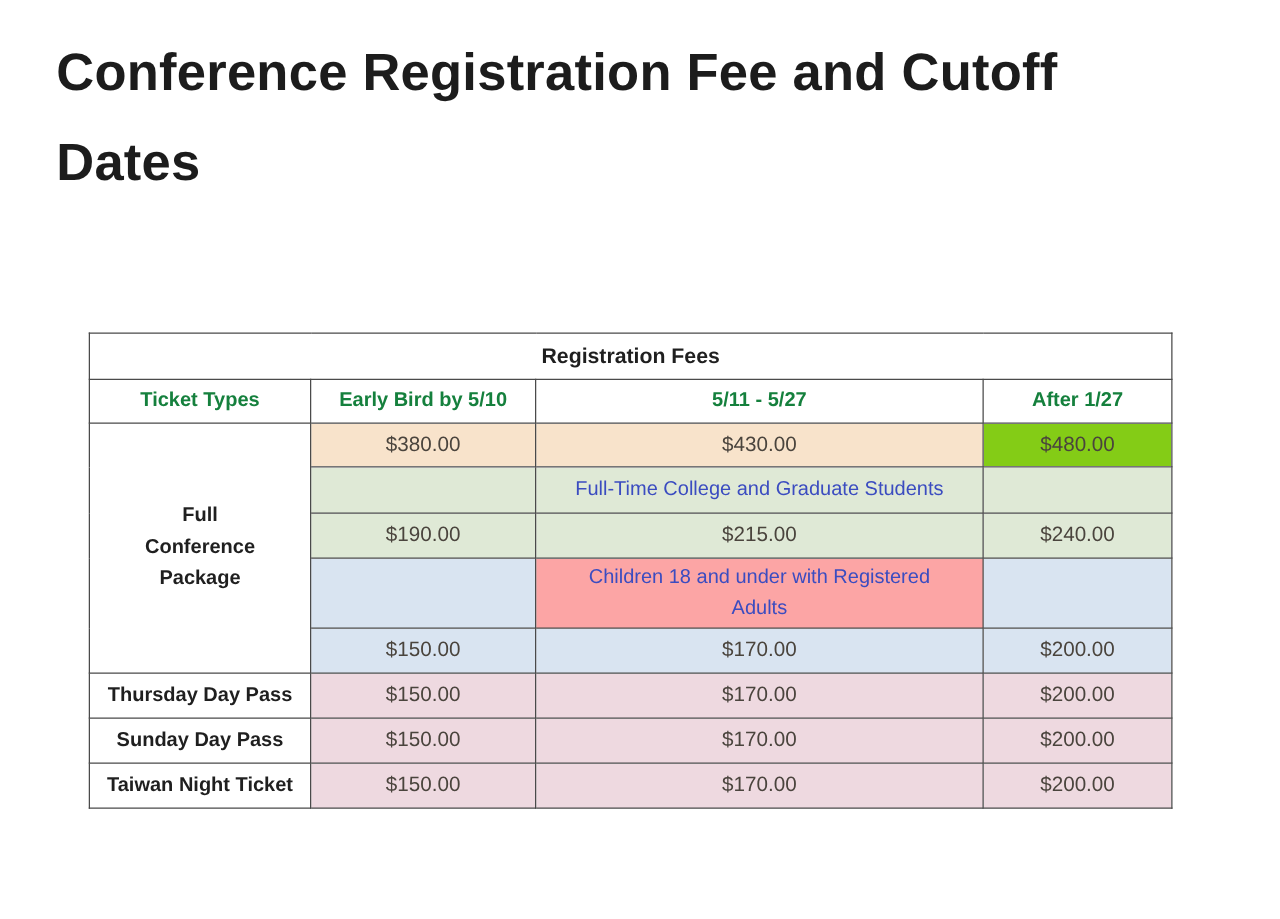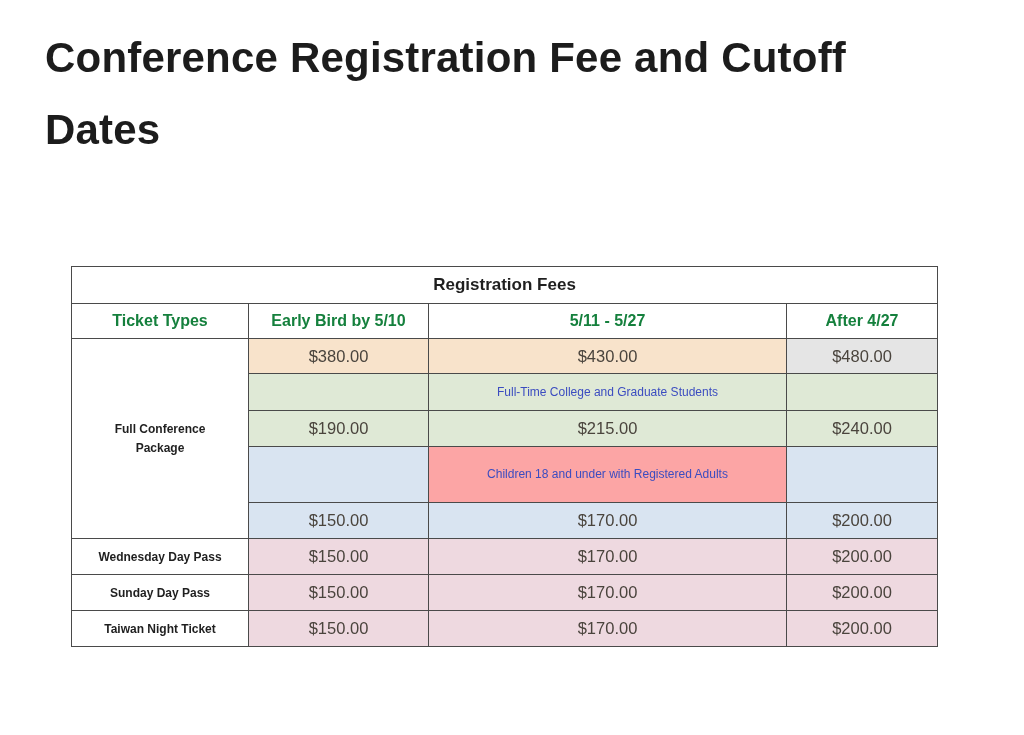--- a/index.html
+++ b/index.html
@@ -50,29 +50,29 @@
     height: 35px;
     font-size: 16px;
     font-weight: bold;
     color: #15803d;
     background: #ffffff;
   }
   .ticket-type {
     font-weight: bold;
     color: #1f1f1f;
     background: #ffffff;
-    font-size: 12px;
+    font-size: 16px;
   }
   .ticket-type .narrow {
     display: inline-block;
     width: 100px;
     line-height: 1.55;
   }
   .fee { color: #4a443d; font-size: 16.5px; }
-  .cat-label { font-size: 12px; margin-top: 28px; }
+  .cat-label { font-size: 16px; margin-top: 28px; }
   .cat-label .wrap2 {
     display: inline-block;
     max-width: 305px;
     line-height: 1.55;
   }
   .r-peach-fees td { height: 35px; }
   .r-green-label td { height: 37px; }
   .r-green-fees td { height: 36px; }
   .r-blue-label td { height: 56px; }
   .r-blue-fees td { height: 36px; }
@@ -97,30 +97,30 @@
     </colgroup>
     <tbody>
       <tr>
         <th class="table-title" colspan="4">Registration Fees</th>
       </tr>
 
       <tr>
         <th class="col-head">Ticket Types</th>
         <th class="col-head">Early Bird by 5/10</th>
         <th class="col-head">5/11 - 5/27</th>
-        <th class="col-head">After 4/27</th>
+        <th class="col-head">After 1/27</th>
       </tr>
 
       <tr class="r-peach-fees">
         <td class="ticket-type" rowspan="5">
           <span class="narrow">Full Conference Package</span>
         </td>
         <td class="fee" style="background-color: rgb(248, 227, 203);">$380.00</td>
         <td class="fee" style="background-color: rgb(248, 227, 203);">$430.00</td>
-        <td class="fee" style="background-color: #e5e5e5; text-align: center;">$480.00</td>
+        <td class="fee" style="background-color: #84cc16; text-align: center;">$480.00</td>
       </tr>
 
       <tr class="r-green-label">
         <td style="background-color: rgb(223, 233, 214);"></td>
         <td class="cat-label" style="background-color: rgb(223, 233, 214);">
           <span style="color: rgb(59, 76, 192);">Full-Time College and Graduate Students</span>
         </td>
         <td style="background-color: rgb(223, 233, 214);"></td>
       </tr>
 
@@ -138,21 +138,21 @@
         <td style="background-color: rgb(217, 228, 241);"></td>
       </tr>
 
       <tr class="r-blue-fees">
         <td class="fee" style="background-color: rgb(217, 228, 241);">$150.00</td>
         <td class="fee" style="background-color: rgb(217, 228, 241);">$170.00</td>
         <td class="fee" style="background-color: rgb(217, 228, 241);">$200.00</td>
       </tr>
 
       <tr class="r-pass">
-        <td class="ticket-type">Wednesday Day Pass</td>
+        <td class="ticket-type">Thursday Day Pass</td>
         <td class="fee" style="background-color: rgb(238, 217, 224);">$150.00</td>
         <td class="fee" style="background-color: rgb(238, 217, 224);">$170.00</td>
         <td class="fee" style="background-color: rgb(238, 217, 224);">$200.00</td>
       </tr>
 
       <tr class="r-pass">
         <td class="ticket-type">Sunday Day Pass</td>
         <td class="fee" style="background-color: rgb(238, 217, 224);">$150.00</td>
         <td class="fee" style="background-color: rgb(238, 217, 224);">$170.00</td>
         <td class="fee" style="background-color: rgb(238, 217, 224);">$200.00</td>

